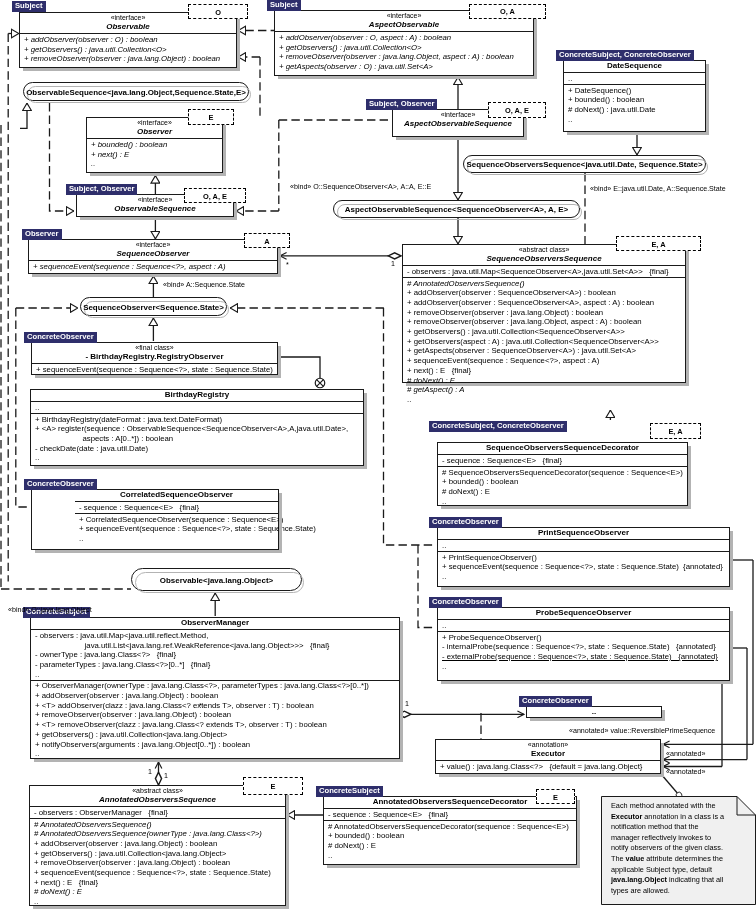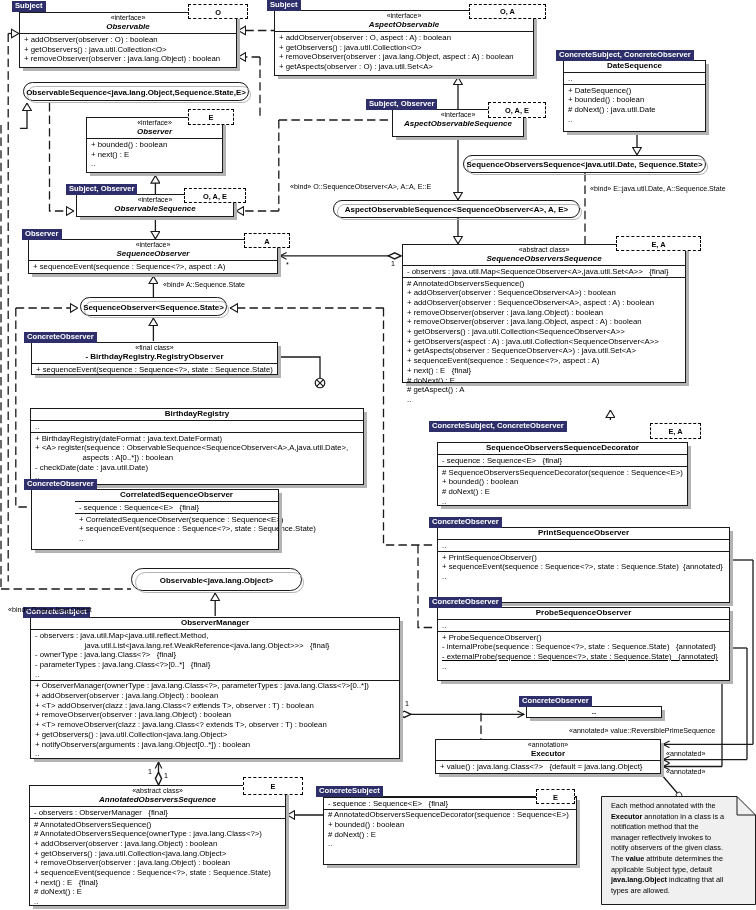--- a/index.html
+++ b/index.html
@@ -27,21 +27,21 @@
 .bind{position:absolute;box-sizing:border-box;border:1px solid #1a1a1a;border-radius:12px;
   background:#fff;text-align:center;font-size:7.95px;font-weight:bold;z-index:3;}
 .bind .shadow{position:absolute;left:3px;top:3px;right:-3px;bottom:-3px;
   border-radius:12px;border:1px solid #b3b3b3;background:transparent;}
 .bind span{position:absolute;left:0;right:0;top:50%;transform:translateY(-50%);}
 .flbl{position:absolute;font-size:7.1px;white-space:nowrap;z-index:7;}
 .note{position:absolute;box-sizing:border-box;font-size:7.3px;line-height:10.6px;
   padding:5px 11px 5px 10px;z-index:3;}
 .nline{white-space:nowrap;}
 .noteshape{position:absolute;left:0;top:0;width:100%;height:100%;z-index:-1;}
-.it{}
+.it{font-style:italic;}
 .ul{text-decoration:underline;}
 </style>
 </head>
 <body>
 
 <div id="stage">
 <svg id="wires" viewBox="0 0 756 910">
 <defs>
  <marker id="mk-tri" viewBox="0 0 12 14" refX="11.4" refY="7" markerWidth="6.6" markerHeight="7.7" orient="auto">
   <path d="M0.8,0.9 L11.2,7 L0.8,13.1 Z" fill="#fff" stroke="#1a1a1a" stroke-width="1.6"></path>
@@ -221,21 +221,21 @@
         <div class="shadow"></div>
         <div class="shadow2"></div>
         <div class="hdr">
           <div class="st">«final class»</div>
           <div class="nm">- BirthdayRegistry.RegistryObserver</div>
         </div>
         <div class="sect">
           <div class="ln">+ sequenceEvent(sequence : Sequence&lt;?&gt;, state : Sequence.State)</div>
         </div>
       </div>
-      <div class="cls" style="left: 30px; top: 389px; width: 334px; height: 77px; margin-top: 19px;">
+      <div class="cls" style="left: 30px; top: 389px; width: 334px; height: 77px;">
         <div class="shadow"></div>
         <div class="shadow2"></div>
         <div class="hdr nost">
           <div class="nm">BirthdayRegistry</div>
         </div>
         <div class="sect">
           <div class="ln">..</div>
         </div>
         <div class="sect">
           <div class="ln">+ BirthdayRegistry(dateFormat : java.text.DateFormat)</div>
@@ -304,21 +304,21 @@
           <div class="ln"># SequenceObserversSequenceDecorator(sequence : Sequence&lt;E&gt;)</div>
           <div class="ln">+ bounded() : boolean</div>
           <div class="ln"># doNext() : E</div>
           <div class="ln">..</div>
         </div>
       </div>
       <div class="tpl" style="left: 650px; top: 423px; width: 51px; height: 16px;">
         <span>E, A</span>
       </div>
       <div class="tag" style="left: 429px; top: 517px;">ConcreteObserver</div>
-      <div class="cls" style="left: 437px; top: 527px; width: 293px; height: 76px;">
+      <div class="cls" style="left: 437px; top: 527px; width: 293px; height: 60px;">
         <div class="shadow"></div>
         <div class="shadow2"></div>
         <div class="hdr nost">
           <div class="nm">PrintSequenceObserver</div>
         </div>
         <div class="sect">
           <div class="ln">..</div>
         </div>
         <div class="sect">
           <div class="ln">+ PrintSequenceObserver()</div>
@@ -409,20 +409,23 @@
           <div class="ln">..</div>
         </div>
       </div>
       <div class="tpl" style="left: 243px; top: 777px; width: 60px; height: 18px;">
         <span>E</span>
       </div>
       <div class="tag" style="left: 316px; top: 786px;">ConcreteSubject</div>
       <div class="cls" style="left: 323px; top: 796px; width: 254px; height: 69px;">
         <div class="shadow"></div>
         <div class="shadow2"></div>
+        <div class="hdr nost">
+          <div class="nm">AnnotatedObserversSequenceDecorator</div>
+        </div>
         <div class="sect">
           <div class="ln">- sequence : Sequence&lt;E&gt;   {final}</div>
         </div>
         <div class="sect">
           <div class="ln"># AnnotatedObserversSequenceDecorator(sequence : Sequence&lt;E&gt;)</div>
           <div class="ln">+ bounded() : boolean</div>
           <div class="ln"># doNext() : E</div>
           <div class="ln">..</div>
         </div>
       </div>

